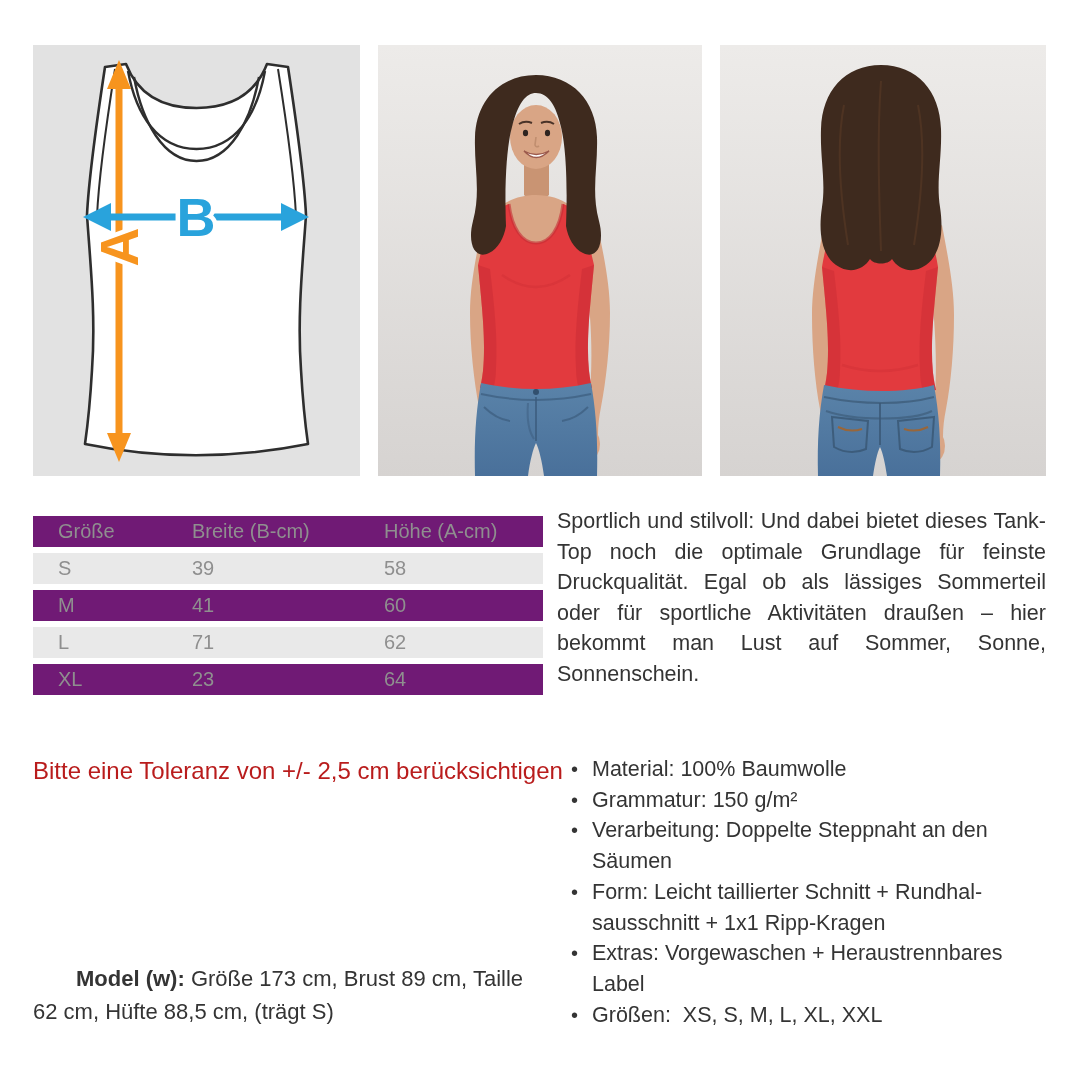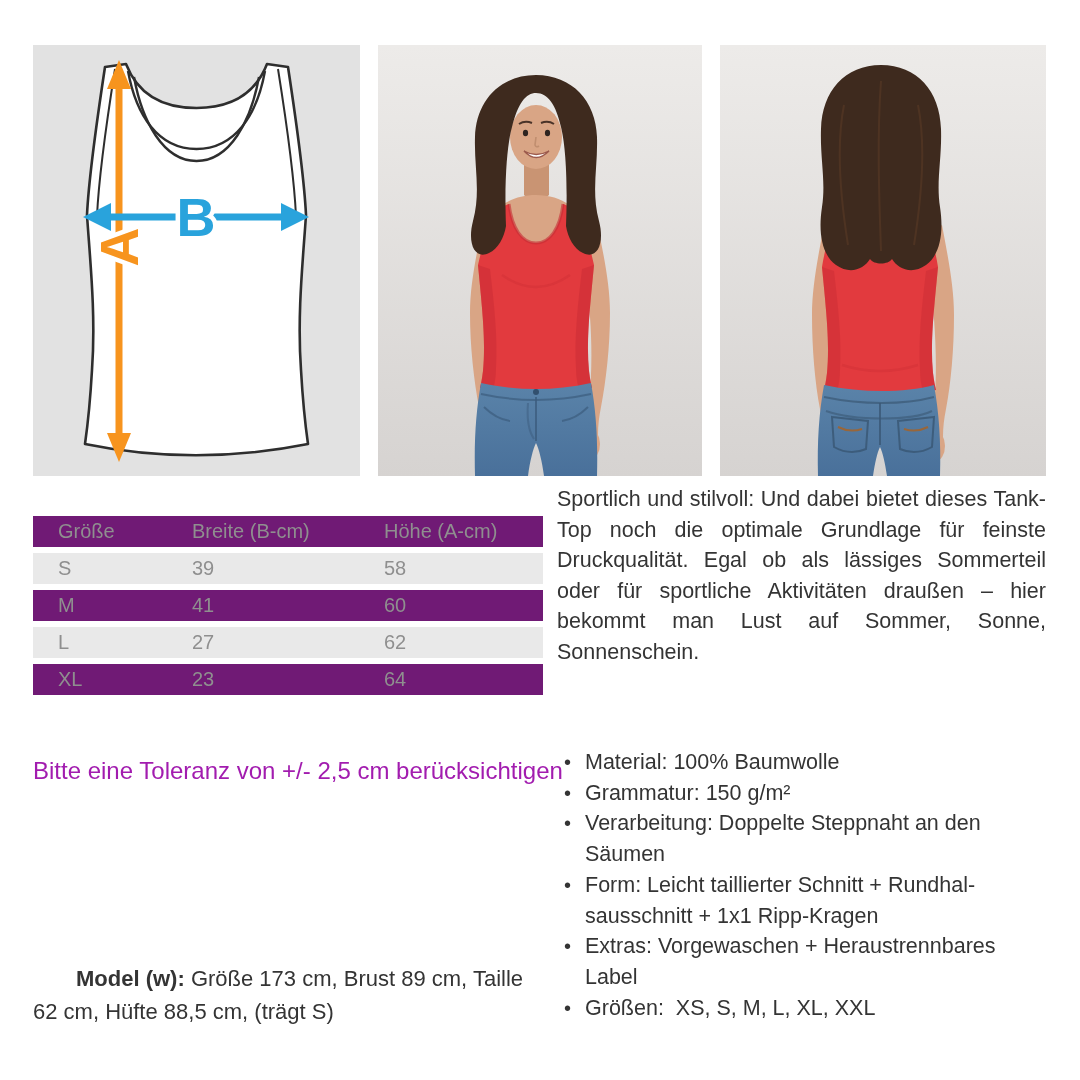--- a/index.html
+++ b/index.html
@@ -11,28 +11,28 @@
   #back-panel{left:720px;width:326px;}
   .panel svg{display:block;width:100%;height:100%;}
 
   
   .size-table{position:absolute;left:33px;top:516px;width:510px;font-size:20px;color:#8f8f8f;}
   .trow{display:grid;grid-template-columns:134px 192px 184px;height:31px;margin-bottom:6px;
         align-items:center;background:#701a75;}
   .trow.alt{background:#e9e9e9;}
   .trow > div{padding-left:25px;white-space:nowrap;}
 
-  .tolerance{position:absolute;left:33px;top:757px;margin:0;font-size:24px;white-space:nowrap;color:#a21caf;}
+  .tolerance{position:absolute;left:33px;top:757px;margin:0;font-size:24px;white-space:nowrap;color:#b91c1c;}
   .model-info{position:absolute;left:33px;top:962px;width:515px;margin:0;font-size:22px;
               line-height:33px;color:#343434;}
   .model-info b{font-weight:700;margin-left:43px;}
 
-  .description{position:absolute;left:557px;top:484px;width:489px;margin:0;font-size:21.5px;
+  .description{position:absolute;left:557px;top:506px;width:489px;margin:0;font-size:21.5px;
                line-height:30.6px;text-align:justify;hyphens:manual;color:#343434;}
-  .features{position:absolute;left:557px;top:747px;width:493px;margin:0;padding:0;
+  .features{position:absolute;left:557px;top:747px;width:493px;margin:7px;padding:0;
             list-style:none;font-size:21.5px;line-height:30.7px;color:#343434;}
   .features li{position:relative;padding-left:28px;hyphens:manual;}
   .features li::before{content:"\2022";position:absolute;left:7px;top:0;font-size:20px;color:#343434;}
   .features li.pre span{white-space:pre-wrap;}
 </style>
 </head>
 <body>
 
 <div class="page">
 
@@ -198,21 +198,21 @@
       <div>39</div>
       <div>58</div>
     </div>
     <div class="trow">
       <div>M</div>
       <div>41</div>
       <div>60</div>
     </div>
     <div class="trow alt">
       <div>L</div>
-      <div>27</div>
+      <div>71</div>
       <div>62</div>
     </div>
     <div class="trow">
       <div>XL</div>
       <div>23</div>
       <div>64</div>
     </div>
   </div>
 
   <p class="tolerance">Bitte eine Toleranz von +/- 2,5 cm berücksichtigen</p>

